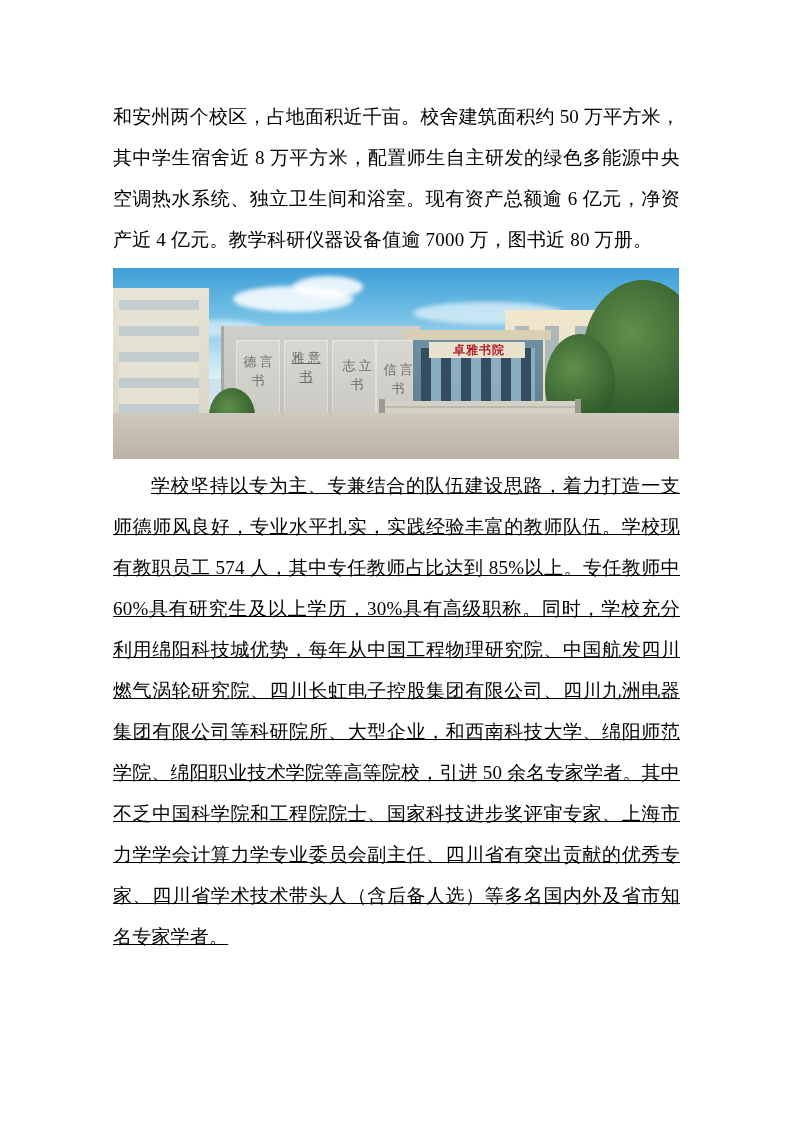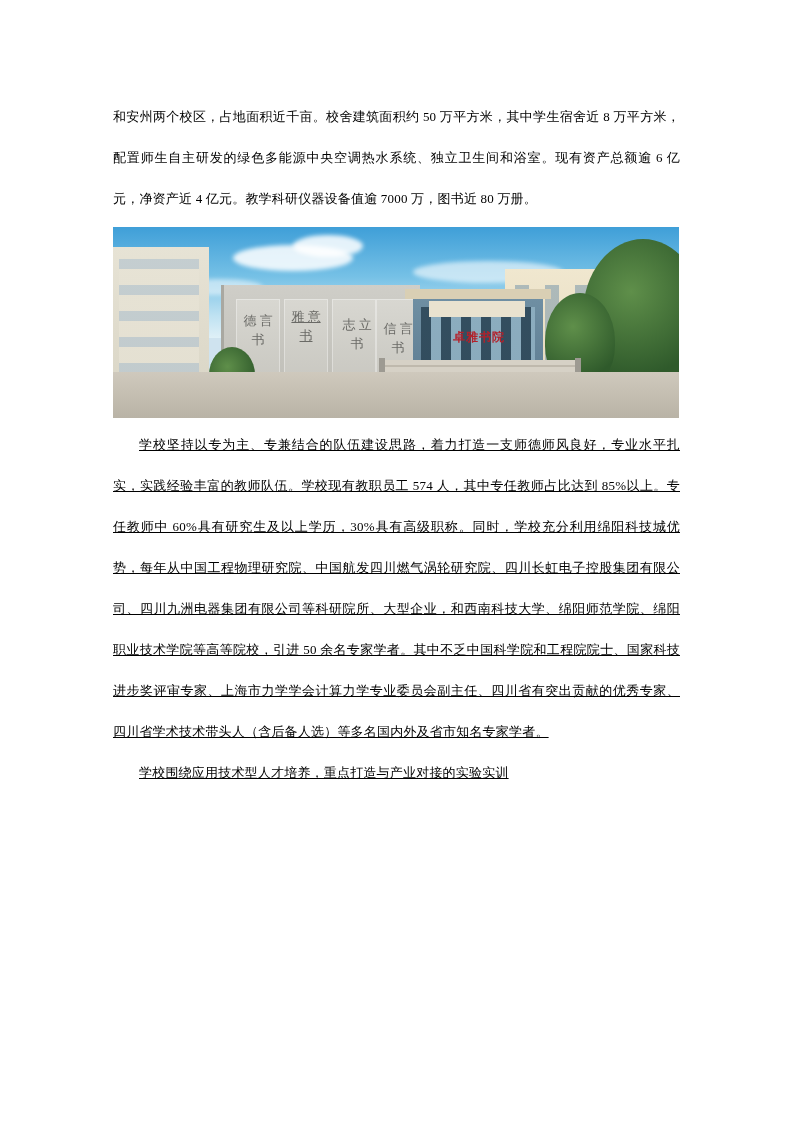--- a/index.html
+++ b/index.html
@@ -17,21 +17,21 @@
     box-sizing: border-box;
   }
   .content {
     position: absolute;
     left: 113px;
     top: 96px;
     width: 567px;
   }
   .para {
     font-family: "Liberation Serif", "DejaVu Serif", serif;
-    font-size: 13px;
+    font-size: 19px;
     line-height: 41px;
     color: #000000;
     text-align: justify;
     text-justify: inter-ideograph;
     letter-spacing: 0.2px;
     margin: 0;
   }
   .para.indent {
     text-indent: 2em;
     text-decoration: underline;
@@ -90,21 +90,21 @@
     position:absolute; left:292px; top:62px; width:146px; height:10px;
     background:#d9cfb4;
   }
   .sign-strip {
     position:absolute; left:316px; top:74px; width:96px; height:16px;
     background:#e9e2cf;
   }
   .sign-text {
     position:absolute; left:318px; top:73px; width:96px; height:18px;
     color:#b3212b; font-family:"Liberation Serif", serif; font-size:12px;
-    letter-spacing:1px; text-align:center; line-height:18px; font-weight:bold;margin-top:28px;
+    letter-spacing:1px; text-align:center; line-height:18px; font-weight:bold;
   }
   .red-door {
     position:absolute; left:330px; top:152px; width:74px; height:62px;
     background:#d21f26; border:3px solid #b5131a; box-sizing:border-box;
   }
   .red-door:after{
     content:""; position:absolute; left:50%; top:0; width:3px; height:100%;
     background:#9d1016; transform:translateX(-50%);
   }
   .wall {
@@ -196,16 +196,15 @@
       <div class="planter p1"></div>
       <div class="planter p2"></div>
 
       <div class="steps"></div>
       <div class="rail r1"></div>
       <div class="rail r2"></div>
       <div class="plaza"></div>
     </div>
 
     <p class="para indent">学校坚持以专为主、专兼结合的队伍建设思路，着力打造一支师德师风良好，专业水平扎实，实践经验丰富的教师队伍。学校现有教职员工 574 人，其中专任教师占比达到 85%以上。专任教师中 60%具有研究生及以上学历，30%具有高级职称。同时，学校充分利用绵阳科技城优势，每年从中国工程物理研究院、中国航发四川燃气涡轮研究院、四川长虹电子控股集团有限公司、四川九洲电器集团有限公司等科研院所、大型企业，和西南科技大学、绵阳师范学院、绵阳职业技术学院等高等院校，引进 50 余名专家学者。其中不乏中国科学院和工程院院士、国家科技进步奖评审专家、上海市力学学会计算力学专业委员会副主任、四川省有突出贡献的优秀专家、四川省学术技术带头人（含后备人选）等多名国内外及省市知名专家学者。</p>
-    <p class="para indent">学校围绕应用技术型人才培养，重点打造与产业对接的实验实训</p>
 
   </div>
 </div>
 
 </body></html>

